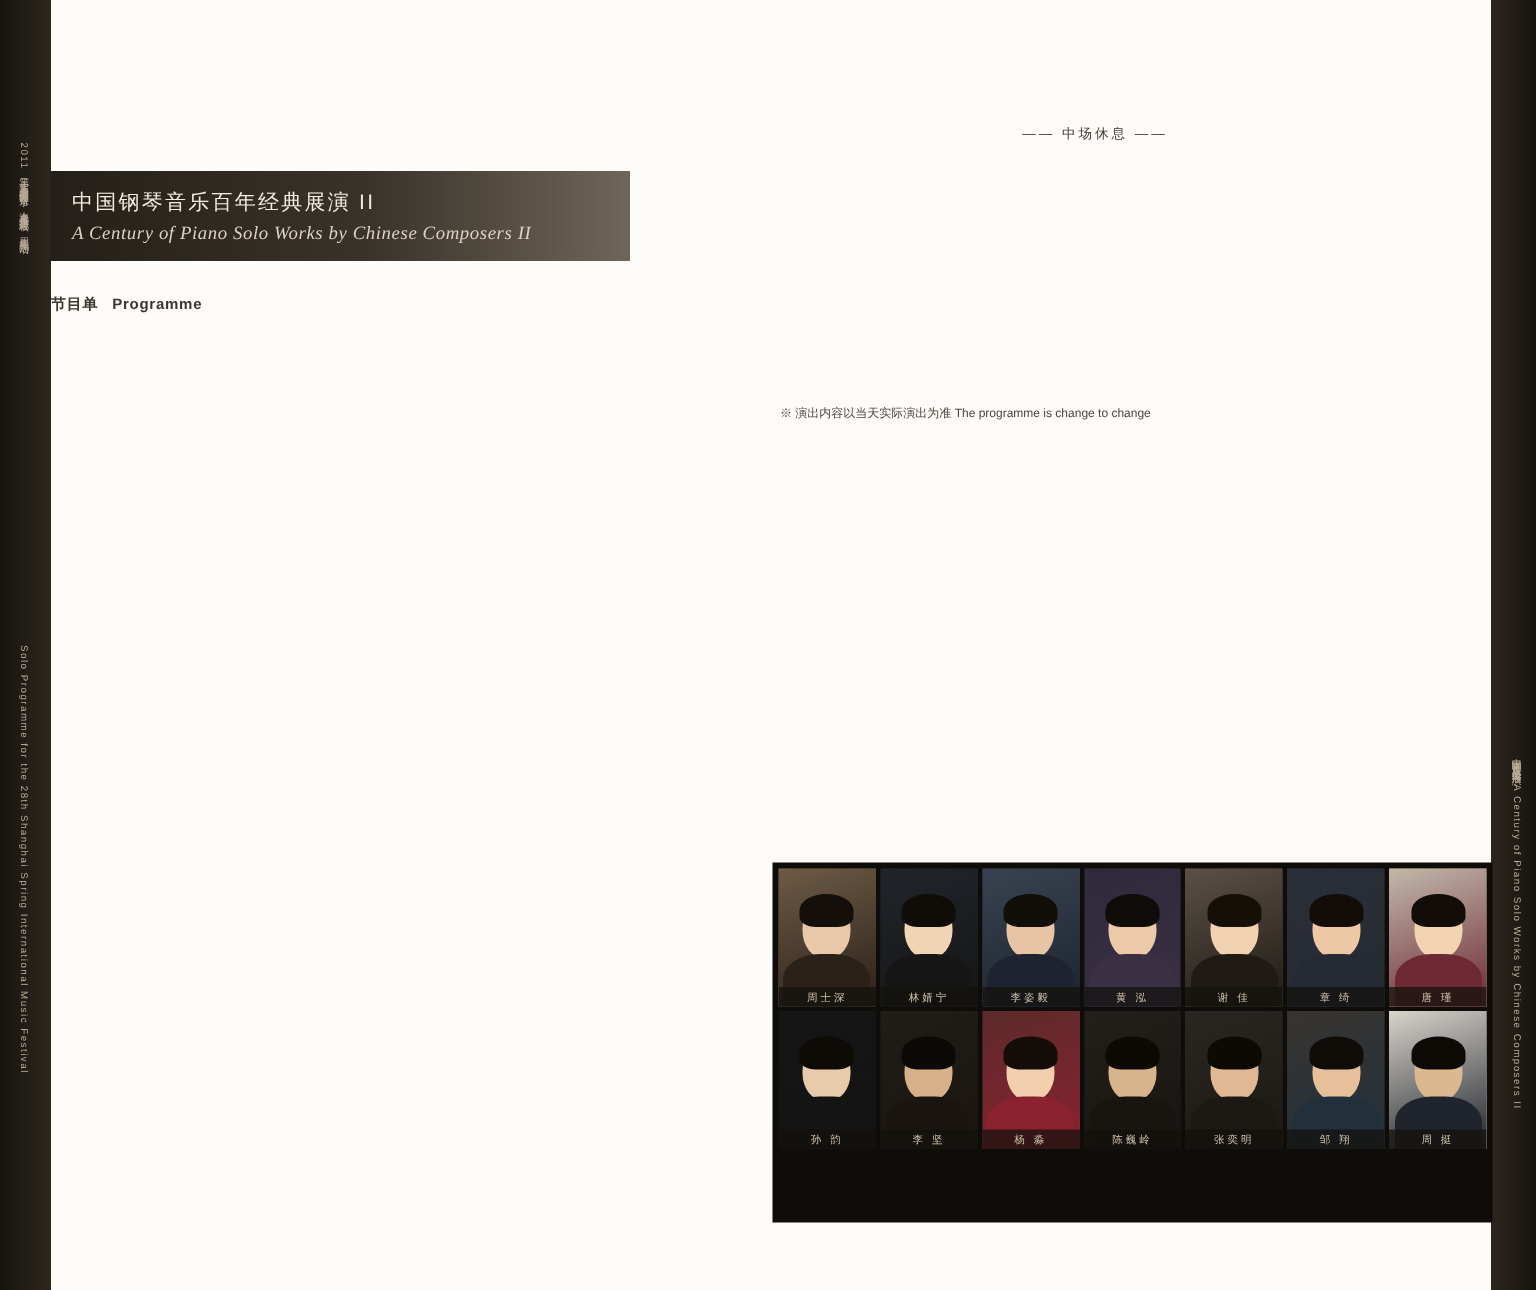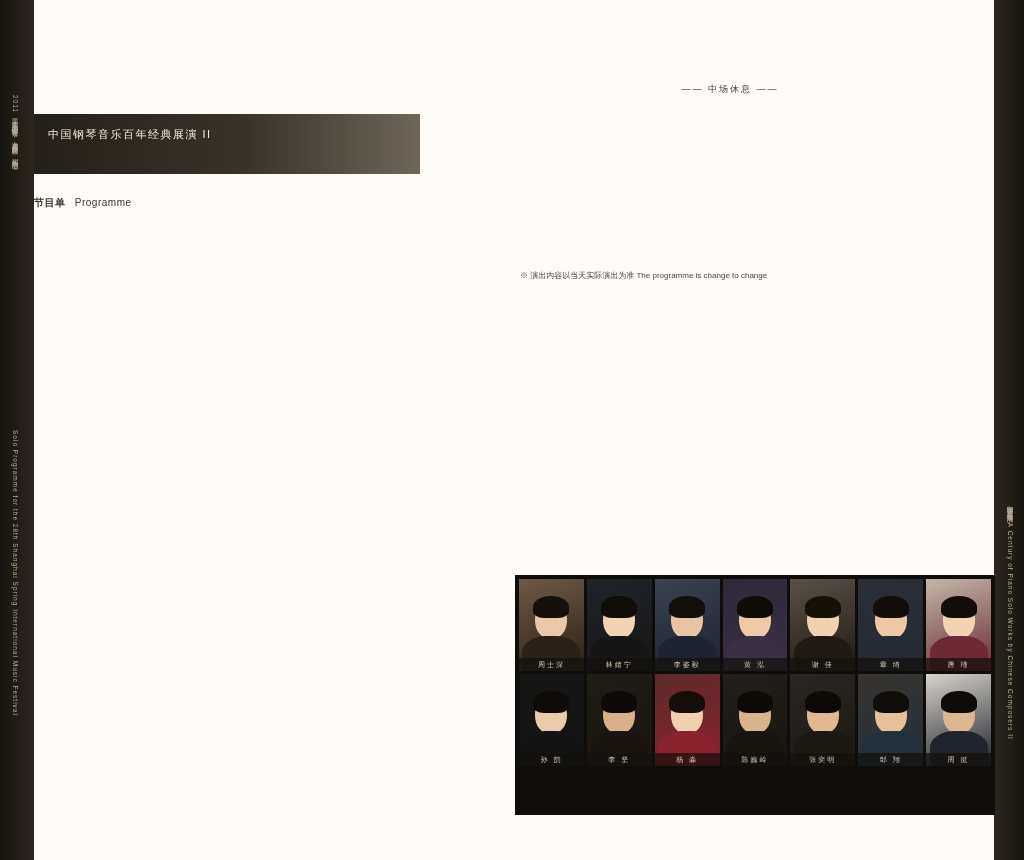--- a/index.html
+++ b/index.html
@@ -53,25 +53,25 @@
   .venue{font-size:9.5px;color:#4a463f;line-height:13px;padding-bottom:4px;}
   .venue .en{font-size:8px;color:#6a665e;letter-spacing:.3px;}
   .price{font-size:9.5px;color:#4a463f;line-height:13px;padding-bottom:4px;margin-left:22px;}
   .price .en{font-size:8px;color:#6a665e;}
 
   .title-band{
     margin-top:14px;width:386px;height:60px;
     background:linear-gradient(90deg,#241f18 0%,#3a332a 55%,#6e6659 100%);
     color:#f2ece0;padding:8px 0 0 14px;box-sizing:border-box;
   }
-  .title-cn{font-size:11px;letter-spacing:1.5px;line-height:24px;}
+  .title-cn{font-size:14px;letter-spacing:1.5px;line-height:24px;}
   .title-en{font-size:12.5px;letter-spacing:.4px;color:#ddd3c2;line-height:18px;font-family:"Liberation Serif",serif;font-style:italic;}
 
   .prog-head{margin-top:22px;font-size:10px;color:#3b372f;font-weight:bold;letter-spacing:.5px;}
-  .prog-head .en{font-weight:normal;margin-left:6px;}
+  .prog-head .en{font-weight:bold;margin-left:6px;}
 
   .items{margin-top:12px;}
   .item{margin-bottom:11.5px;position:relative;}
   .ln1{font-size:8.5px;color:#3d392f;line-height:12px;}
   .ln2{font-size:8px;color:#55504a;line-height:11px;}
   .ln3{font-size:8px;color:#55504a;line-height:11px;}
   .cmp1{position:absolute;right:0;top:0;font-size:8.5px;color:#3d392f;}
   .cmp2{position:absolute;right:0;top:12px;font-size:8px;color:#55504a;}
   .item .body{padding-left:14px;}
   .num{position:absolute;left:0;top:0;font-size:8.5px;color:#3d392f;}
@@ -117,20 +117,21 @@
 <div class="spine-r">
   <div class="spine-r-text">中国钢琴音乐百年经典展演 II  A Century of Piano Solo Works by Chinese Composers II</div>
 </div>
 
 <div class="page"></div>
 
 <div class="left">
 
   <div class="title-band">
     <div class="title-cn">中国钢琴音乐百年经典展演 II</div>
+    <div class="title-en">A Century of Piano Solo Works by Chinese Composers II</div>
   </div>
 
   <div class="prog-head">
     <span>节目单</span>
     <span class="en">Programme</span>
   </div>
 
   <div class="items" id="left-items">
       <div class="item">
         <span class="num"></span>

